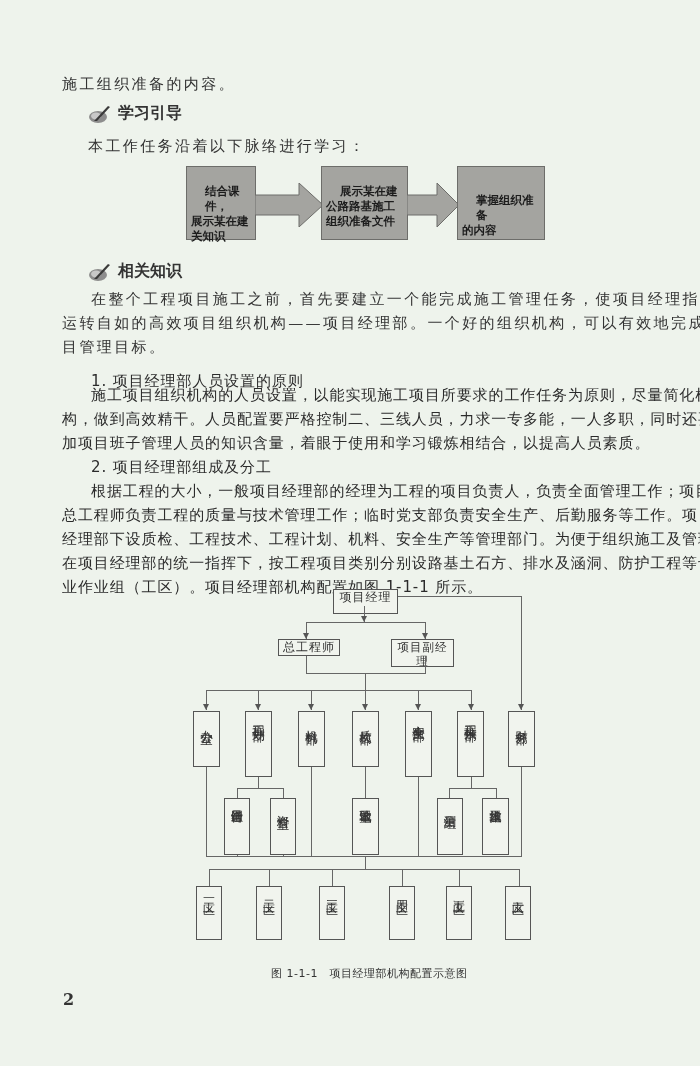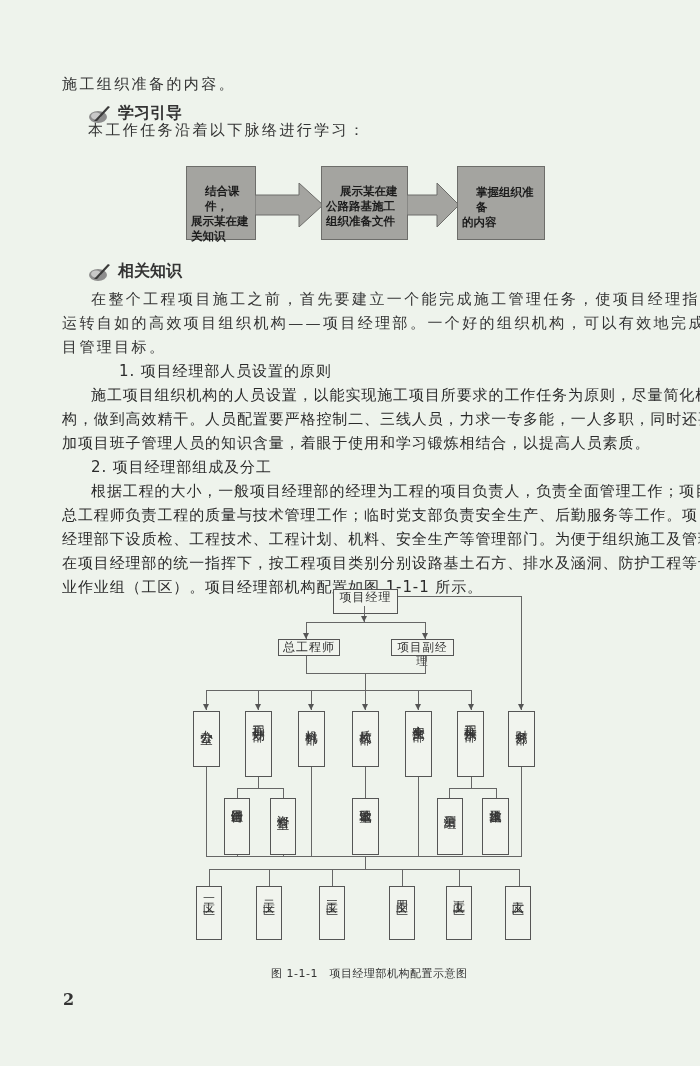--- a/index.html
+++ b/index.html
@@ -34,59 +34,59 @@
 <div class="line kai" style="left:62px; top:75px;">施工组织准备的内容。</div>
 
 <div class="section-head" style="left:88px; top:103px;">
   <svg class="quill" viewBox="0 0 24 20">
     <ellipse cx="10" cy="13" rx="9" ry="6" fill="#8d8d8d"></ellipse>
     <ellipse cx="8" cy="12" rx="5" ry="3.5" fill="#c8c8c8"></ellipse>
     <path d="M6 17 L20 2 L22 3 L9 17 Z" fill="#3a3a3a"></path>
   </svg>
   <span>学习引导</span>
 </div>
-<div class="line kai" style="left:88px; top:121px;">本工作任务沿着以下脉络进行学习：</div>
+<div class="line kai" style="left:88px; top:137px;">本工作任务沿着以下脉络进行学习：</div>
 
 <div>
   <div class="flow-box" style="left:186px; top:166px; width:70px; height:74px; padding-top:17px;">
     <span style="padding-left:14px;">结合课件，</span>
     <span>展示某在建</span>
     <span>关知识</span>
   </div>
   <svg class="abs" style="left:255px; top:183px;" width="70" height="44" viewBox="0 0 70 44">
     <path d="M0 12 L44 12 L44 0 L68 22 L44 44 L44 32 L0 32 Z" fill="#a4a4a0" stroke="#6d6d6a" stroke-width="1"></path>
   </svg>
   <div class="flow-box" style="left:321px; top:166px; width:87px; height:74px; padding-top:17px;">
     <span style="padding-left:14px;">展示某在建</span>
     <span>公路路基施工</span>
     <span>组织准备文件</span>
   </div>
   <svg class="abs" style="left:407px; top:183px;" width="54" height="44" viewBox="0 0 54 44">
     <path d="M0 12 L30 12 L30 0 L52 22 L30 44 L30 32 L0 32 Z" fill="#a4a4a0" stroke="#6d6d6a" stroke-width="1"></path>
   </svg>
-  <div class="flow-box" style="left:457px; top:166px; width:88px; height:74px; padding-top:18px;">
+  <div class="flow-box" style="left:457px; top:166px; width:88px; height:74px; padding-top:26px;">
     <span style="padding-left:14px;">掌握组织准备</span>
     <span>的内容</span>
   </div>
 </div>
 
 <div class="section-head" style="left:88px; top:261px;">
   <svg class="quill" viewBox="0 0 24 20">
     <ellipse cx="10" cy="13" rx="9" ry="6" fill="#8d8d8d"></ellipse>
     <ellipse cx="8" cy="12" rx="5" ry="3.5" fill="#c8c8c8"></ellipse>
     <path d="M6 17 L20 2 L22 3 L9 17 Z" fill="#3a3a3a"></path>
   </svg>
   <span>相关知识</span>
 </div>
 
 <div class="line kai" style="left:91px; top:290px;">在整个工程项目施工之前，首先要建立一个能完成施工管理任务，使项目经理指挥灵便、</div>
 <div class="line kai" style="left:62px; top:314px;">运转自如的高效项目组织机构——项目经理部。一个好的组织机构，可以有效地完成施工项</div>
 <div class="line kai" style="left:62px; top:338px;">目管理目标。</div>
 
-<div class="line song" style="left:91px; top:362px;margin-left:28px;">1. 项目经理部人员设置的原则</div>
+<div class="line song" style="left:91px; top:372px;">1. 项目经理部人员设置的原则</div>
 <div class="line song" style="left:91px; top:386px;">施工项目组织机构的人员设置，以能实现施工项目所要求的工作任务为原则，尽量简化机</div>
 <div class="line song" style="left:62px; top:410px;">构，做到高效精干。人员配置要严格控制二、三线人员，力求一专多能，一人多职，同时还要增</div>
 <div class="line song" style="left:62px; top:434px;">加项目班子管理人员的知识含量，着眼于使用和学习锻炼相结合，以提高人员素质。</div>
 
 <div class="line song" style="left:91px; top:458px;">2. 项目经理部组成及分工</div>
 <div class="line song" style="left:91px; top:482px;">根据工程的大小，一般项目经理部的经理为工程的项目负责人，负责全面管理工作；项目</div>
 <div class="line song" style="left:62px; top:506px;">总工程师负责工程的质量与技术管理工作；临时党支部负责安全生产、后勤服务等工作。项目</div>
 <div class="line song" style="left:62px; top:530px;">经理部下设质检、工程技术、工程计划、机料、安全生产等管理部门。为便于组织施工及管理，</div>
 <div class="line song" style="left:62px; top:554px;">在项目经理部的统一指挥下，按工程项目类别分别设路基土石方、排水及涵洞、防护工程等专</div>
 <div class="line song" style="left:62px; top:578px;">业作业组（工区）。项目经理部机构配置如图 1-1-1 所示。</div>
@@ -100,21 +100,21 @@
   <div class="vl" style="left:306px; top:622px; height:17px;"></div>
   <div class="arrow" style="left:303px; top:633px;"></div>
   <div class="vl" style="left:425px; top:622px; height:17px;"></div>
   <div class="arrow" style="left:422px; top:633px;"></div>
 
   <div class="hl" style="left:398px; top:596px; width:123px;"></div>
   <div class="vl" style="left:521px; top:596px; height:114px;"></div>
   <div class="arrow" style="left:518px; top:704px;"></div>
 
   <div class="ob h" style="left:278px; top:639px; width:62px; height:17px;">总工程师</div>
-  <div class="ob h" style="left:391px; top:639px; width:63px; height:17px; font-size:11.5px;">项目副经理</div>
+  <div class="ob h" style="left:391px; top:639px; width:63px; height:28px; font-size:11.5px;">项目副经理</div>
   <div class="vl" style="left:306px; top:656px; height:17px;"></div>
   <div class="vl" style="left:425px; top:656px; height:17px;"></div>
   <div class="hl" style="left:306px; top:673px; width:120px;"></div>
   <div class="vl" style="left:365px; top:673px; height:37px;"></div>
   <div class="hl" style="left:206px; top:690px; width:266px;"></div>
 
   <div class="vl" style="left:206px; top:690px; height:20px;"></div>
     <div class="arrow" style="left:203px; top:704px;"></div>
   <div class="vl" style="left:258px; top:690px; height:20px;"></div>
     <div class="arrow" style="left:255px; top:704px;"></div>

